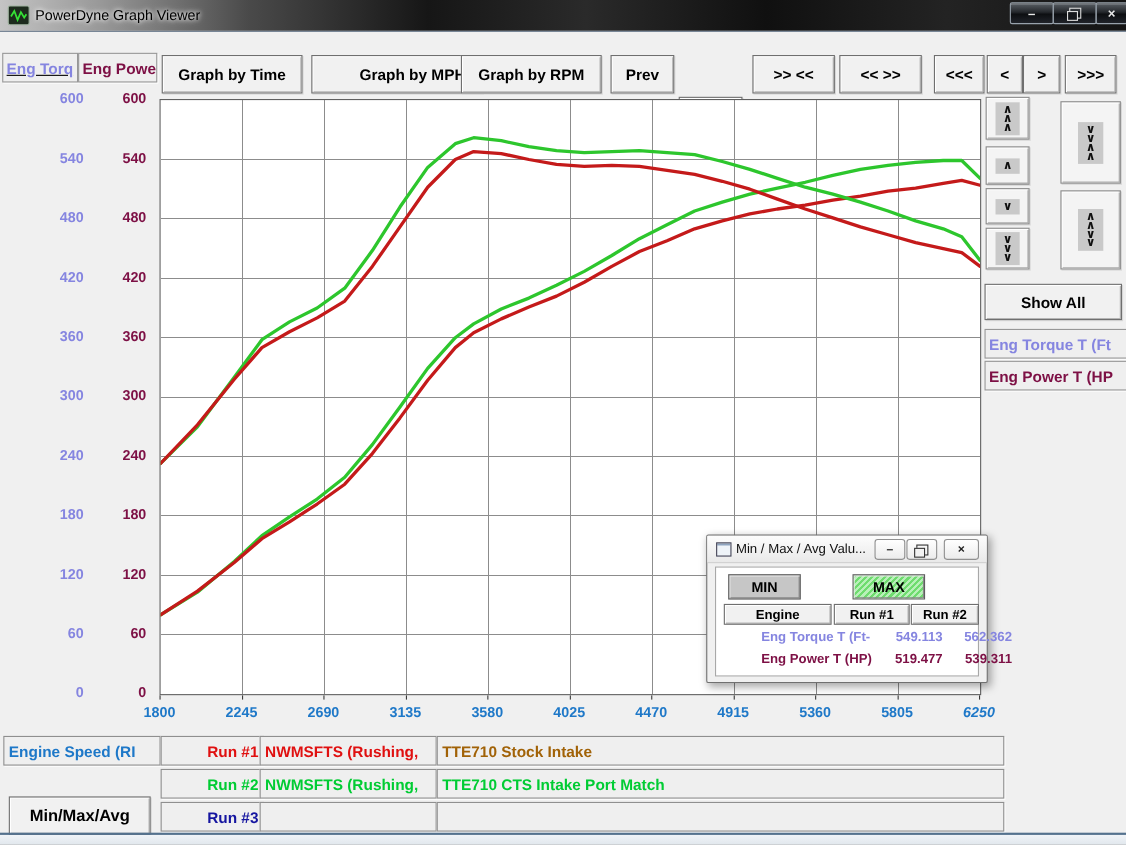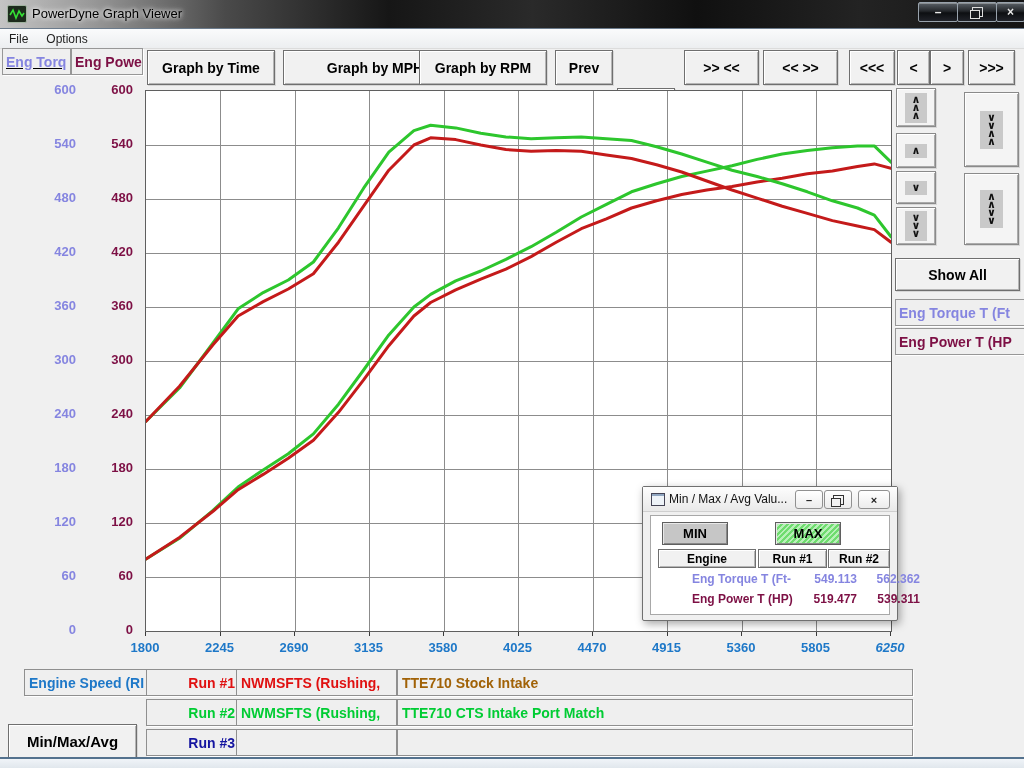--- a/index.html
+++ b/index.html
@@ -105,21 +105,20 @@
     <div class="winbtn" style="left:957px;width:38px;">
       <span class="rest-outer">
           <span class="rest-inner"></span>
         </span>
     </div>
     <div class="winbtn" style="left:996px;width:27px;">
       <span>×</span>
     </div>
   </div>
 
-  <div id="menubar"><span class="menuitem">File</span><span class="menuitem">Options</span></div>
 
   <div class="chtab" style="left:2px;width:64px;text-decoration:underline;">
     <span style="color: rgb(133, 133, 224);">Eng Torq</span>
   </div>
   <div class="chtab" style="left:71px;width:67px;">
     <span style="color: rgb(125, 16, 69);">Eng Powe</span>
   </div>
 
   <div id="toolbar">
       <div class="btn tbtn" style="left: 147px; width: 126px;">Graph by Time</div>
@@ -298,21 +297,21 @@
       <div class="mmcell" style="left: 107px; top: 56px; width: 67px; text-align: right; color: rgb(133, 133, 224);">549.113</div>
       <div class="mmcell" style="left: 177px; top: 56px; width: 60px; text-align: right; color: rgb(133, 133, 224);">562.362</div>
 
       <div class="mmcell" style="left: 9px; top: 76px; color: rgb(125, 16, 69);">Eng Power T (HP)</div>
       <div class="mmcell" style="left: 107px; top: 76px; width: 67px; text-align: right; color: rgb(125, 16, 69);">519.477</div>
       <div class="mmcell" style="left: 177px; top: 76px; width: 60px; text-align: right; color: rgb(125, 16, 69);">539.311</div>
     </div>
   </div>
 
   <div id="bottom-panel">
-    <div class="sunkbox" style="left:24px;top:669px;width:133px;height:25px;">
+    <div class="sunkbox" style="left:3px;top:669px;width:133px;height:25px;">
       <span style="color: rgb(30, 120, 200);">Engine Speed (RI</span>
     </div>
 
     <div class="sunkbox runlab" style="left:146px;top:669px;width:84px;height:25px;">
       <span style="color: rgb(224, 16, 16);">Run #1</span>
       </div>
     <div class="sunkbox" style="left:236px;top:669px;width:151px;height:25px;">
       <span style="color: rgb(224, 16, 16);">NWMSFTS (Rushing,</span>
       </div>
     <div class="sunkbox" style="left:397px;top:669px;width:506px;height:25px;">

